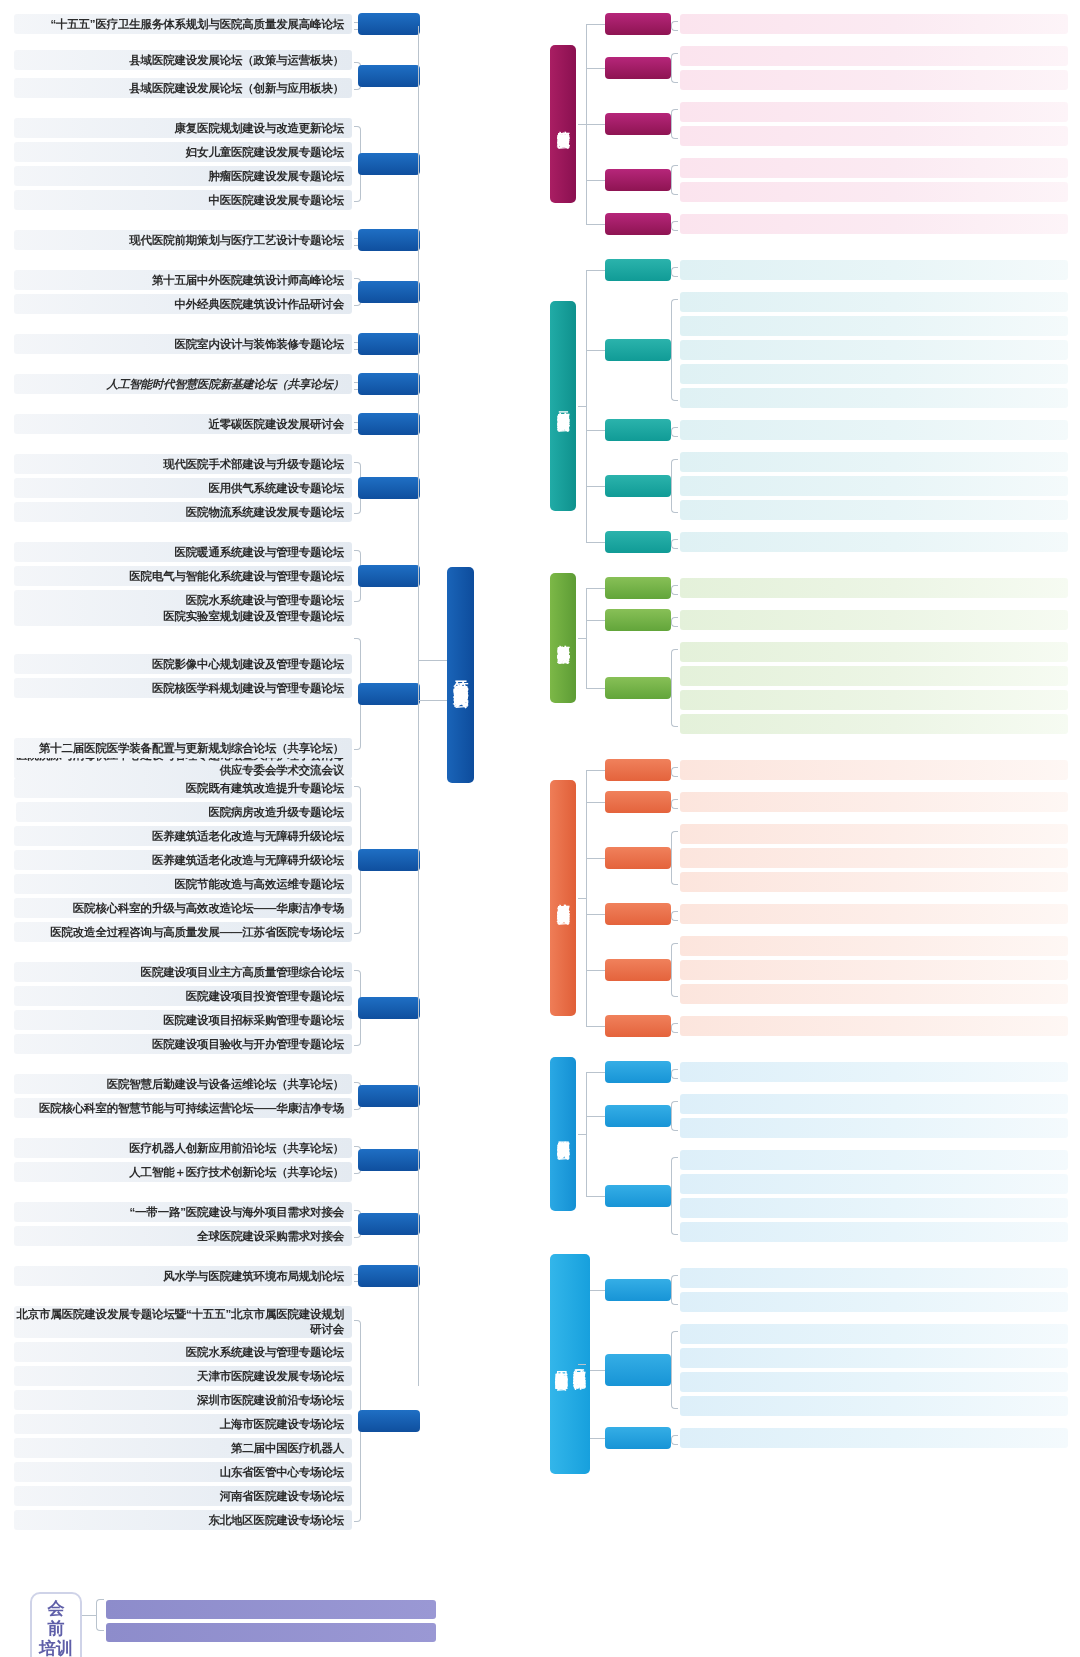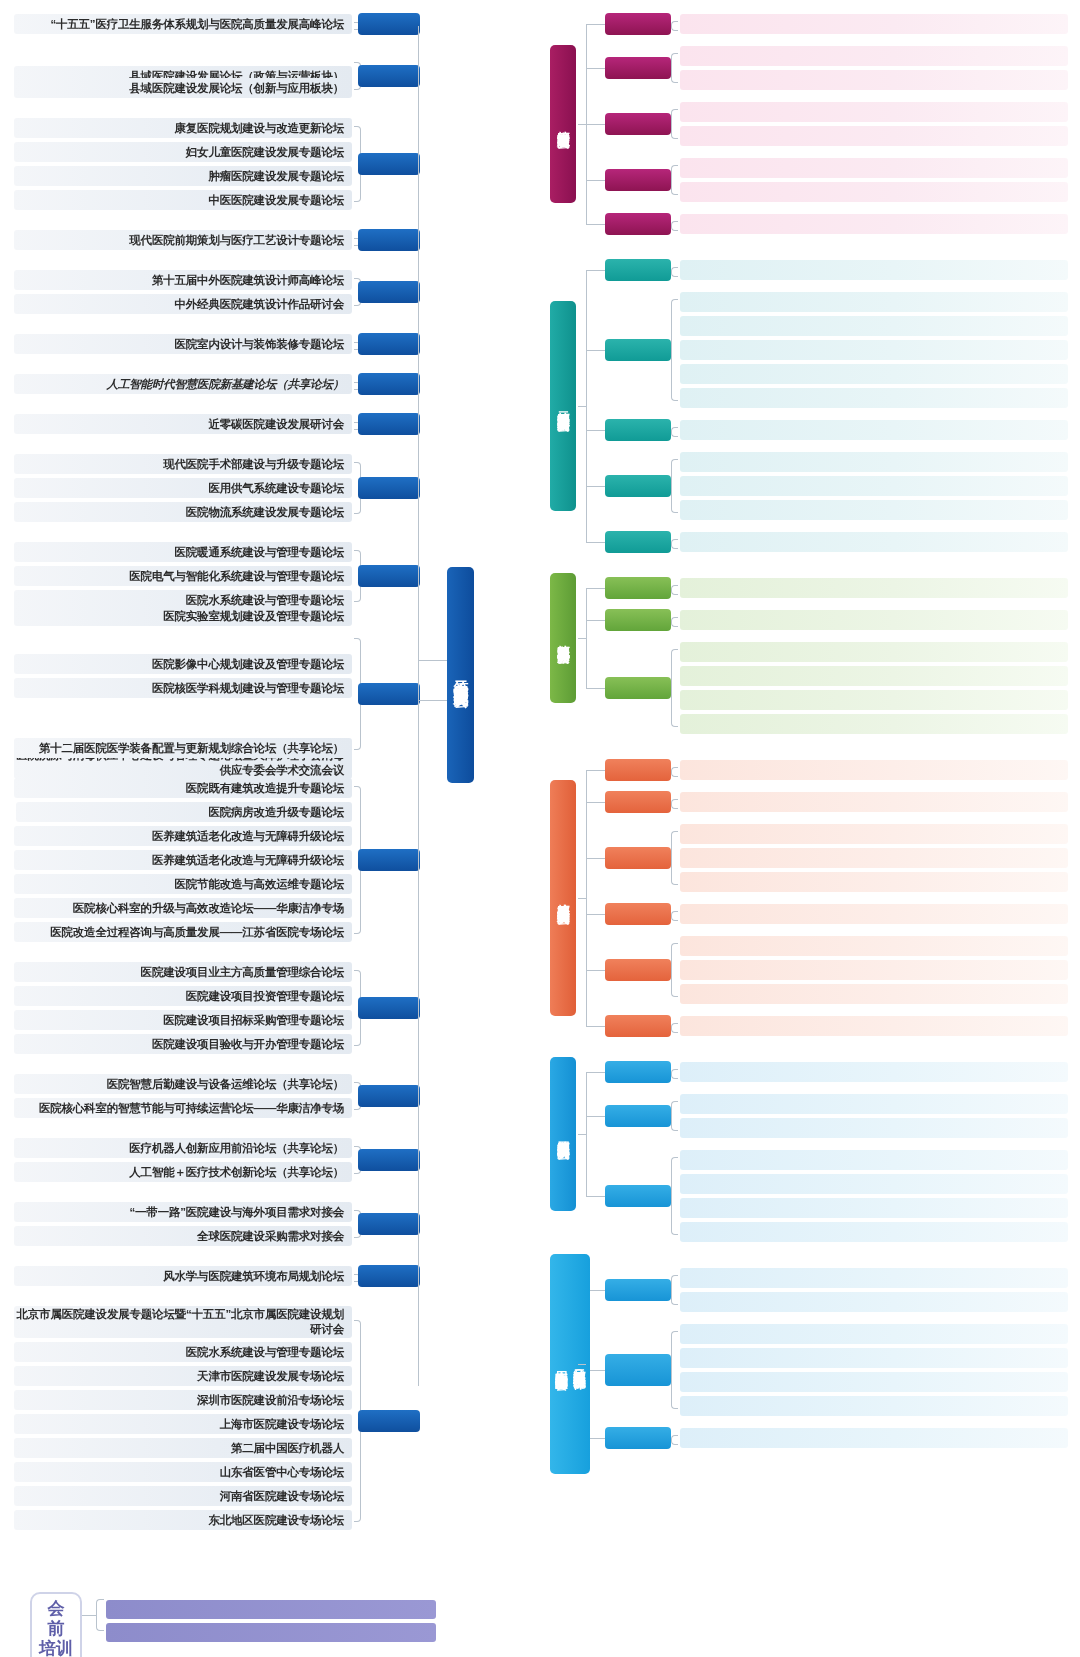--- a/index.html
+++ b/index.html
@@ -123,21 +123,21 @@
 </head>
 <body>
 
 <div id="root">
 
   <div class="col col-left" id="left-col">
       <div class="pill left-pill" style="position: absolute; left: 14px; right: 118px; top: 14px;">“十五五”医疗卫生服务体系规划与医院高质量发展高峰论坛</div>
       <div class="brk brk-right" style="left: 354px; top: 22px; width: 7px; height: 8px;"></div>
       <div class="chip chip-blue" style="left: 358px; width: 62px; top: 13px;"></div>
       <div class="hline" style="left: 420px; top: 24px;"></div>
-      <div class="pill left-pill" style="position: absolute; left: 14px; right: 118px; top: 50px; margin-top: 16px;">县域医院建设发展论坛（政策与运营板块）</div>
+      <div class="pill left-pill" style="position: absolute; left: 14px; right: 118px; top: 50px;">县域医院建设发展论坛（政策与运营板块）</div>
       <div class="pill left-pill" style="position: absolute; left: 14px; right: 118px; top: 78px;">县域医院建设发展论坛（创新与应用板块）</div>
       <div class="brk brk-right" style="left: 354px; top: 62px; width: 7px; height: 28px;"></div>
       <div class="chip chip-blue" style="left: 358px; width: 62px; top: 65px;"></div>
       <div class="hline" style="left: 420px; top: 76px;"></div>
       <div class="pill left-pill" style="position: absolute; left: 14px; right: 118px; top: 118px;">康复医院规划建设与改造更新论坛</div>
       <div class="pill left-pill" style="position: absolute; left: 14px; right: 118px; top: 142px;">妇女儿童医院建设发展专题论坛</div>
       <div class="pill left-pill" style="position: absolute; left: 14px; right: 118px; top: 166px;">肿瘤医院建设发展专题论坛</div>
       <div class="pill left-pill" style="position: absolute; left: 14px; right: 118px; top: 190px;">中医医院建设发展专题论坛</div>
       <div class="brk brk-right" style="left: 354px; top: 126px; width: 7px; height: 76px;"></div>
       <div class="chip chip-blue" style="left: 358px; width: 62px; top: 153px;"></div>

